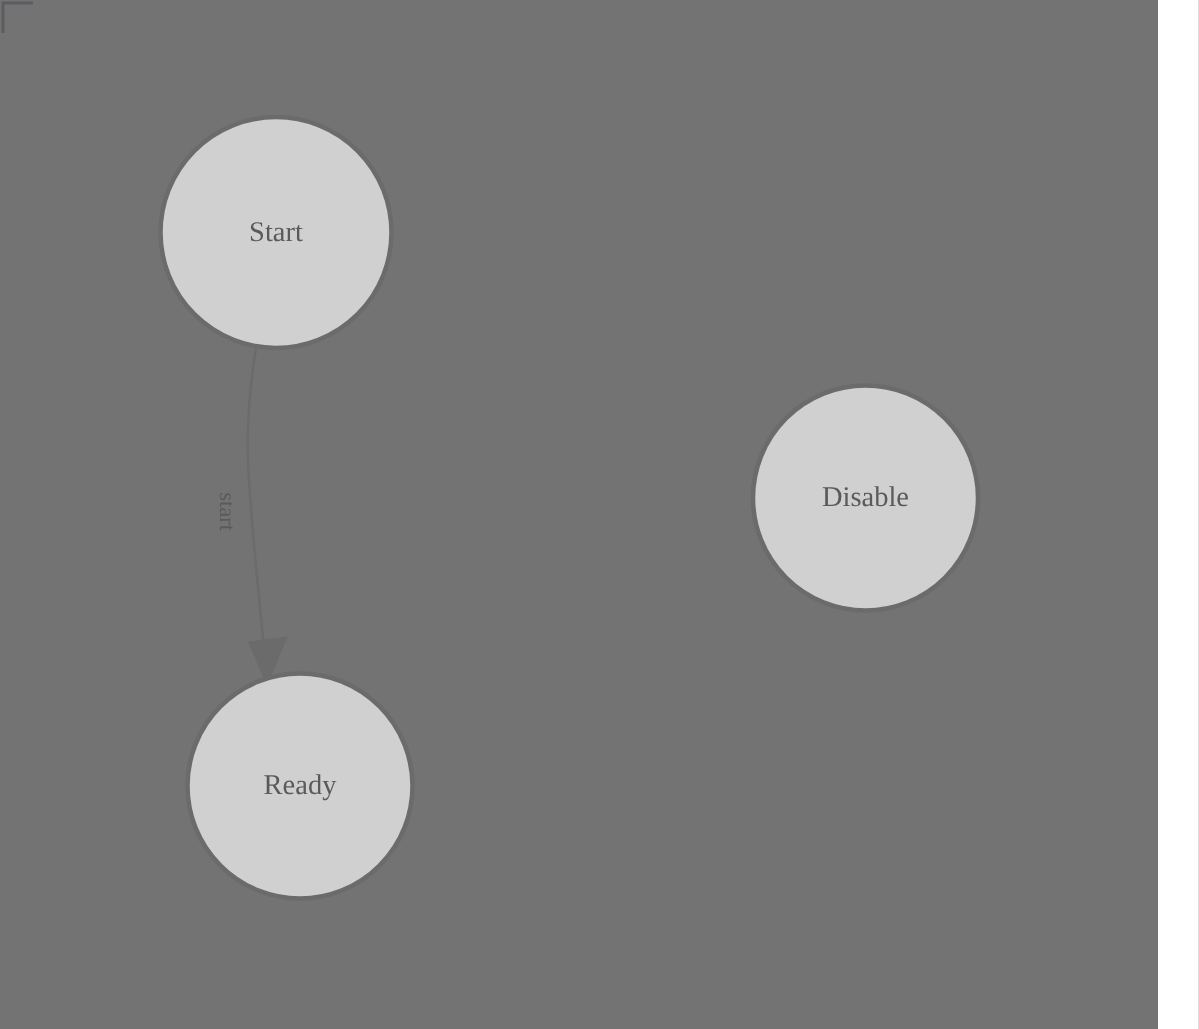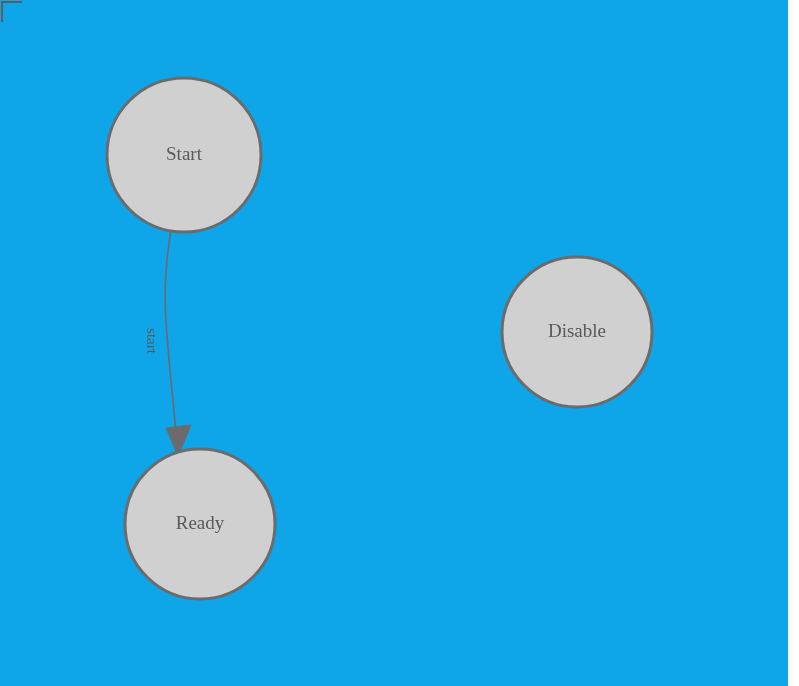--- a/index.html
+++ b/index.html
@@ -58,21 +58,21 @@
   }
   .corner-bracket {
     fill: none;
     stroke: #5d5d61;
     stroke-width: 2;
   }
 </style>
 </head>
 <body>
 
-<div id="canvas" style="width: 772px; height: 686px; background: #0ea5e9; padding-left: 16px;">
+<div id="canvas" style="width: 772px; height: 686px; background: #737373;">
   <svg id="diagram-svg" viewBox="0 0 799 686" xmlns="http://www.w3.org/2000/svg" style="width: 799px; height: 686px;">
 
     <path class="corner-bracket" d="M 2 22 L 2 2 L 22 2" style="stroke: rgb(93, 93, 97);"></path>
 
     <g>
       <path class="edge-path" d="M 172 224 C 164 270 164 300 167 335 C 170 375 174 410 177 442" style="stroke: rgb(107, 107, 107); stroke-width: 1.6;"></path>
       <path class="edge-arrowhead" d="M 166 428 L 191 425 L 178 456 Z" style="fill: rgb(107, 107, 107); stroke: rgb(107, 107, 107);"></path>
       <text class="edge-label" transform="translate(150,341) rotate(90)" style="fill: rgb(90, 90, 90);">start</text>
     </g>
 

